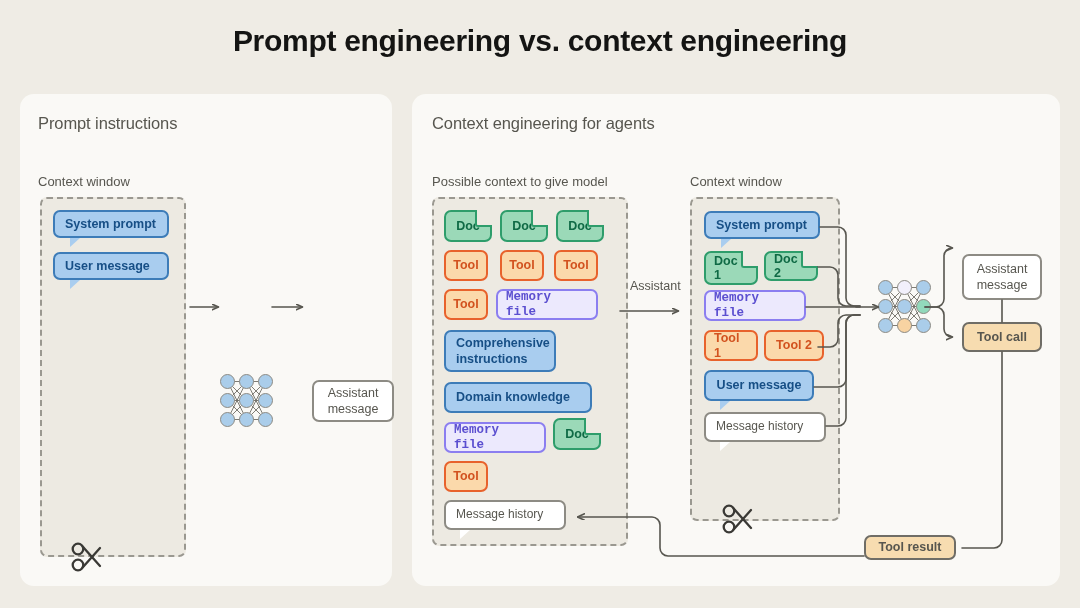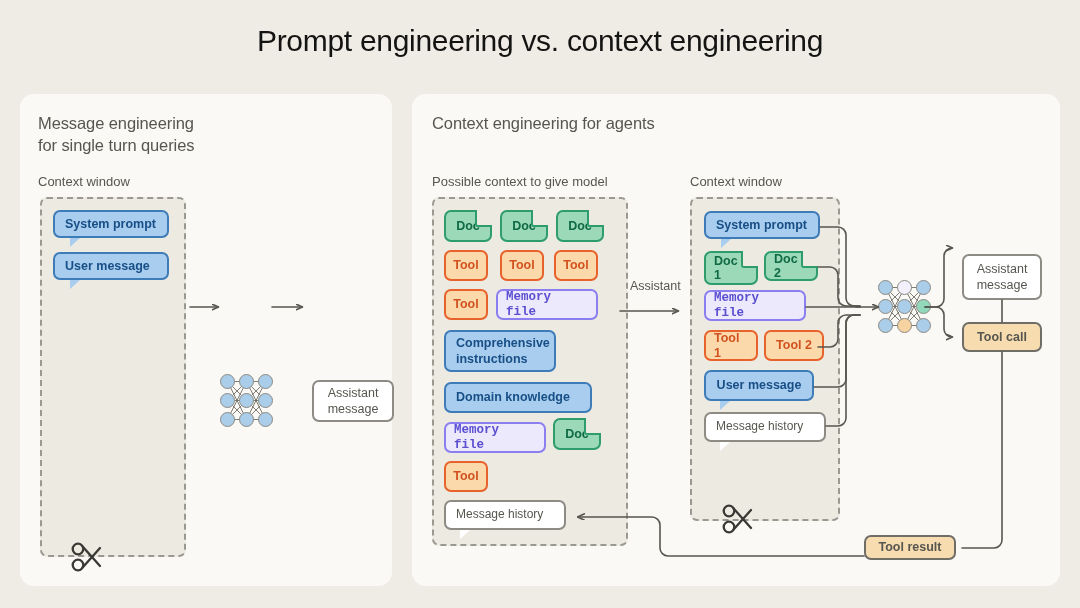--- a/index.html
+++ b/index.html
@@ -7,21 +7,21 @@
     width:1080px;height:608px;
     background:#efece5;
     font-family:"Liberation Sans", sans-serif;
     overflow:hidden;
     position:relative;
   }
   #stage{position:absolute;inset:0;}
 
   .title{
     position:absolute;left:0;top:24px;width:1080px;text-align:center;
-    font-size:30px;font-weight:normal;color:#141413;letter-spacing:-0.3px;
+    font-size:30px;font-weight:bold;color:#141413;letter-spacing:-0.3px;
   }
 
   .panel{
     position:absolute;background:#faf9f6;border-radius:14px;
   }
   #panel-left{left:20px;top:94px;width:372px;height:492px;}
   #panel-right{left:412px;top:94px;width:648px;height:492px;}
 
   .panel-title{
     position:absolute;font-size:16.5px;color:#57564f;font-weight:500;
@@ -75,22 +75,21 @@
 </style>
 </head>
 <body>
 
 <div id="stage">
 
   <div class="title">Prompt engineering vs. context engineering</div>
 
   <div class="panel" id="panel-left">
     <div class="panel-title" style="left:18px;top:18px;">
-      <span>Message engineering</span><br>
-      <span>for single turn queries</span>
+      <span>Prompt instructions</span><br>
     </div>
 
     <div class="col-label" style="left:18px;top:80px;">Context window</div>
 
     <div class="dashed-region" style="left:20px;top:103px;width:142px;height:356px;"></div>
 
     <div class="node n-blue" style="left:33px;top:116px;width:116px;height:28px;">
       <span>System prompt</span>
     </div>
     <div class="tail" style="left:50px;top:144px;border-left:10px solid #a9cdef;border-bottom:9px solid transparent;"></div>

